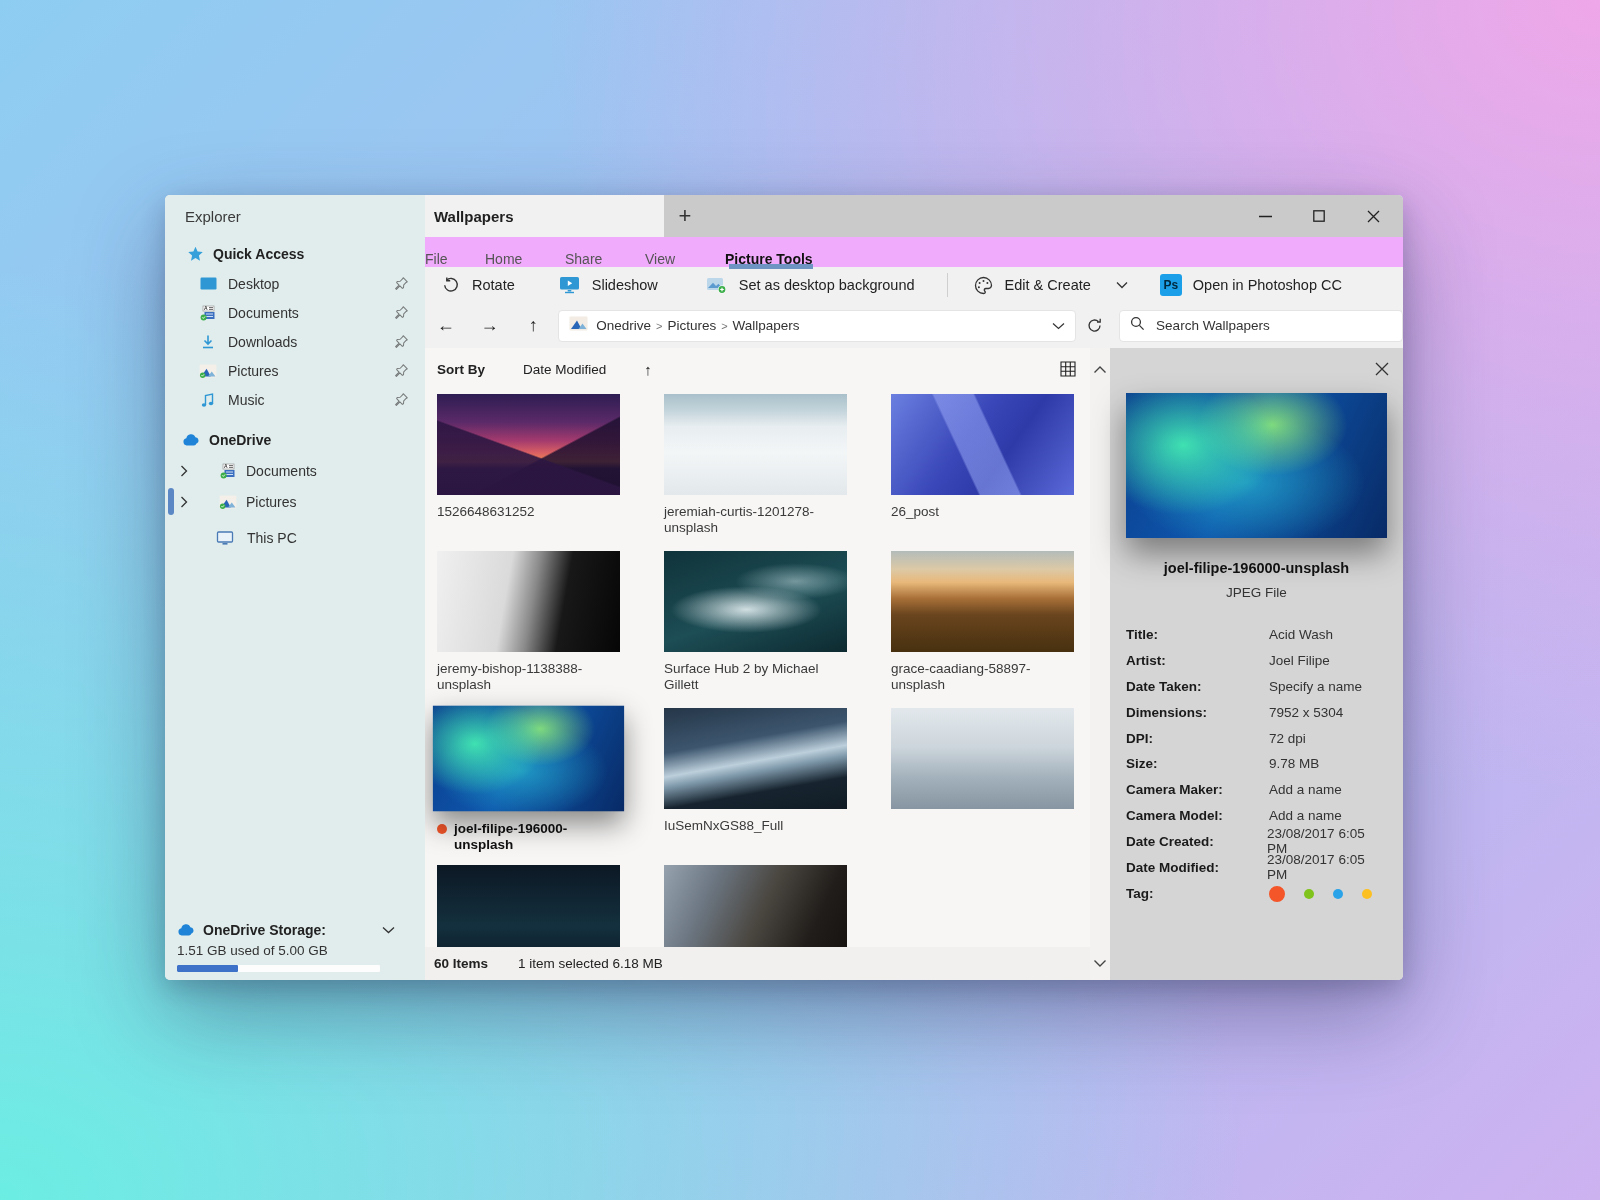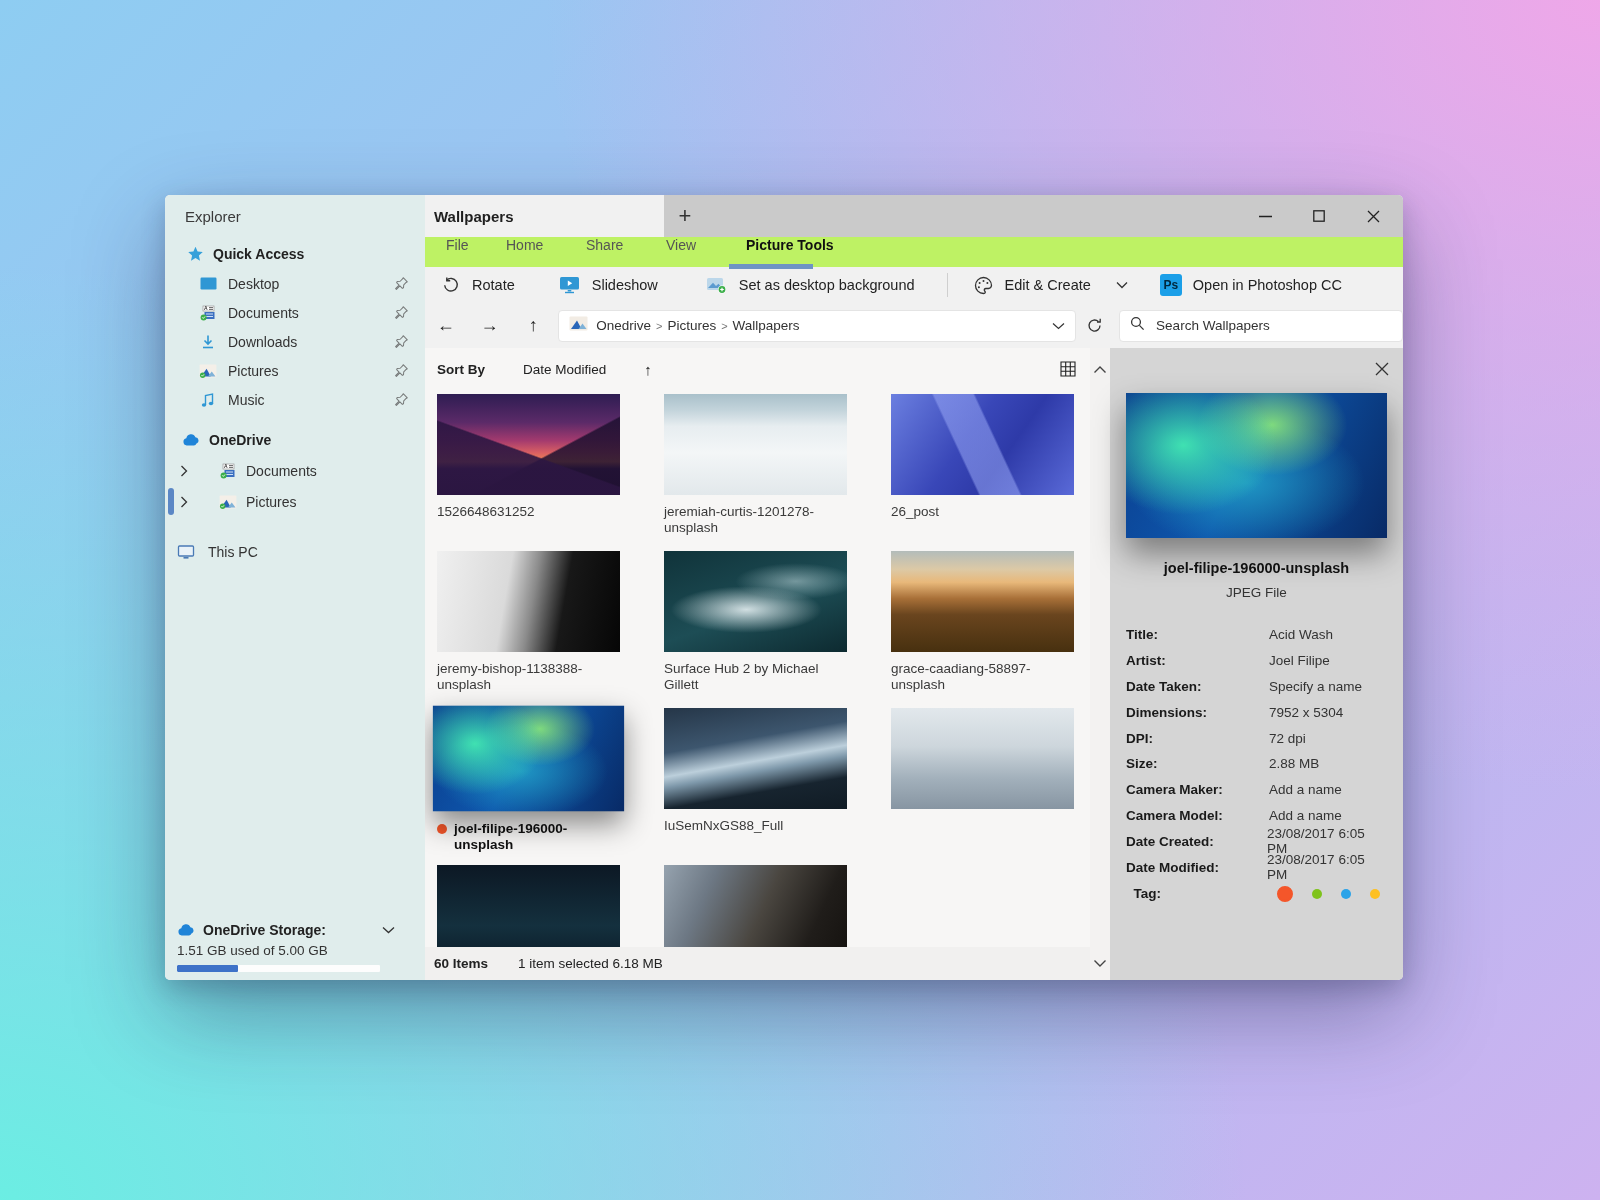--- a/index.html
+++ b/index.html
@@ -46,21 +46,21 @@
   
   .main{position:relative;flex:1;display:flex;flex-direction:column;min-width:0;}
   .tabstrip{height:42px;background:#cacaca;display:flex;align-items:stretch;}
   .tab{width:230px;background:#f1f1f1;display:flex;align-items:center;padding-left:9px;
        font-weight:700;font-size:15px;color:#1f1f1f;}
   .newtab{width:42px;display:flex;align-items:center;justify-content:center;
           font-size:22px;font-weight:300;color:#333;}
   .wincontrols{margin-left:auto;display:flex;align-items:center;gap:22px;padding-right:14px;}
   .wc-btn{width:32px;height:32px;display:flex;align-items:center;justify-content:center;}
   
-  .menubar{height:30px;background:#bef264;display:flex;align-items:flex-start;padding-left:21px;position:relative;}
+  .menubar{height:30px;background:#f0abfc;display:flex;align-items:flex-end;padding-left:0;position:relative;}
   .menu-item{font-size:14px;color:#555;margin-right:0;width:80px;}
   .menu-item.m0{width:60px;}
   .menu-tools{font-size:14px;font-weight:700;color:#111;position:relative;padding-bottom:0;}
   .tools-underline{position:absolute;left:304px;top:27px;width:84px;height:5px;background:#6e94c4;}
   
   .toolbar{height:36px;background:#f1f1f1;display:flex;align-items:center;font-size:14.5px;color:#222;}
   .tb-group{display:flex;align-items:center;gap:11px;}
   .tb-ic{display:inline-flex;align-items:center;justify-content:center;width:20px;height:20px;}
   .tb-sep{width:1px;height:24px;background:#cfcfcf;margin:0 0;}
   .ps-badge{width:22px;height:22px;border-radius:3px;background:#1b9fe8;color:#00283f;
@@ -108,21 +108,21 @@
   .details{flex:1;background:#d5d5d5;position:relative;padding:0 16px;}
   .dt-close{position:absolute;right:14px;top:14px;display:inline-flex;}
   .preview{margin:45px auto 0 auto;width:261px;height:145px;
            box-shadow:0 16px 30px rgba(0,0,0,.42);}
   .dt-name{margin-top:22px;text-align:center;font-weight:700;font-size:14.5px;color:#111;}
   .dt-type{margin-top:9px;text-align:center;font-size:13.5px;color:#333;}
   .dt-fields{margin-top:22px;}
   .df-row{display:flex;height:25.8px;align-items:center;font-size:13.5px;}
   .df-label{width:143px;font-weight:700;color:#1a1a1a;}
   .df-value{color:#333;}
-  .tagrow{display:flex;align-items:center;height:28px;font-size:13.5px;justify-content:center;}
+  .tagrow{display:flex;align-items:center;height:28px;font-size:13.5px;}
   .tagrow .df-label{width:143px;}
   .tagdots{display:flex;align-items:center;gap:19px;}
   .dot{width:10px;height:10px;border-radius:50%;}
   .dot.sel{width:9px;height:9px;border:2.5px solid transparent;box-sizing:content-box;
            background-clip:content-box;padding:1.5px;}
   
   .th-sunset-mountains{background:
     linear-gradient(200deg, rgba(0,0,0,0) 55%, rgba(44,22,66,.9) 56%),
     linear-gradient(152deg, rgba(0,0,0,0) 60%, rgba(30,16,48,.85) 61%),
     linear-gradient(180deg,#2e1d52 0%,#5b2a68 28%,#a33a6e 46%,#d95f63 58%,#ef8a52 67%,#3a1f4e 74%,#241538 100%);}
@@ -307,21 +307,21 @@
                   <path d="M9.5 13.5 L13.5 8 L17.5 13.5 Z" fill="#7fb2d8"></path>
                   <circle cx="3.8" cy="12" r="2.9" fill="#3bae49"></circle>
                   <path d="M2.5 12 l1 1 l1.7-1.9" fill="none" stroke="#fff" stroke-width=".9"></path>
                 </svg>
               </span>
     <span class="sb-label">Pictures</span>
   </div>
           </div>
       </div>
 
-      <div class="sb-block" style="top:342px;">
+      <div class="sb-block" style="top:328px;padding-left:39px;">
         <div class="sb-row plain">
           <span class="sb-ic">
             <svg width="18" height="16" viewBox="0 0 18 16">
                 <rect x="1.5" y="2" width="15" height="10" rx="1" fill="#e9f2f8" stroke="#4a7ab5" stroke-width="1.3"></rect>
                 <rect x="6.5" y="13" width="5" height="1.6" fill="#4a7ab5"></rect>
               </svg>
           </span>
           <span class="sb-label">This PC</span>
         </div>
       </div>
@@ -590,21 +590,21 @@
               <div class="df-row">
     <span class="df-label">Dimensions:</span>
     <span class="df-value">7952 x 5304</span>
   </div>
               <div class="df-row">
     <span class="df-label">DPI:</span>
     <span class="df-value">72 dpi</span>
   </div>
               <div class="df-row">
     <span class="df-label">Size:</span>
-    <span class="df-value">2.88 MB</span>
+    <span class="df-value">9.78 MB</span>
   </div>
               <div class="df-row">
     <span class="df-label">Camera Maker:</span>
     <span class="df-value">Add a name</span>
   </div>
               <div class="df-row">
     <span class="df-label">Camera Model:</span>
     <span class="df-value">Add a name</span>
   </div>
               <div class="df-row">

